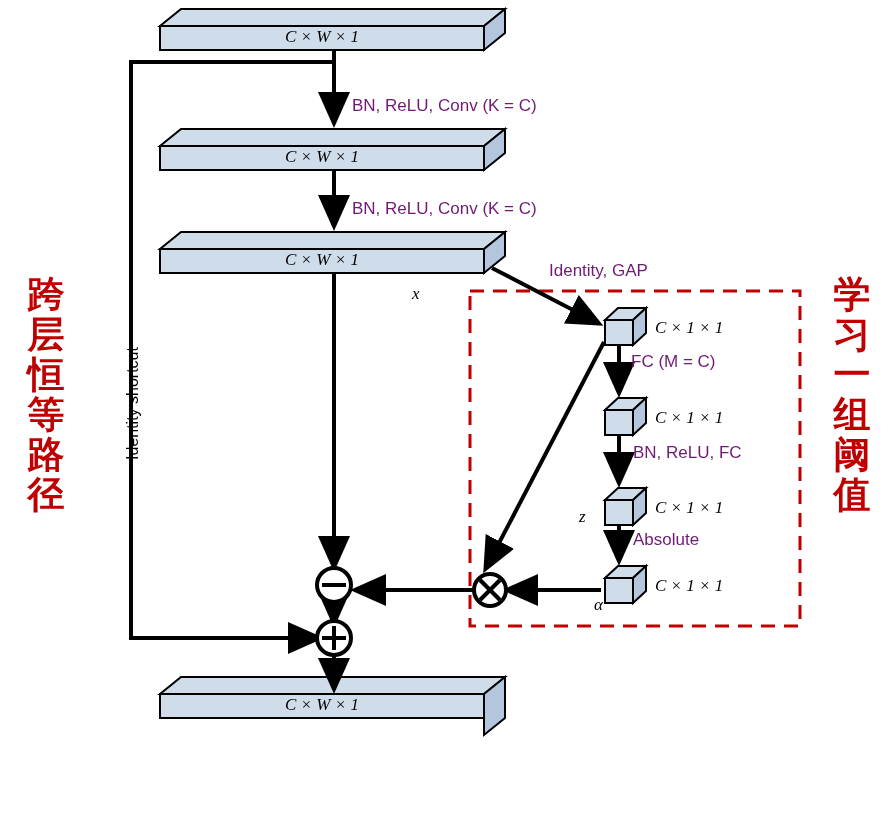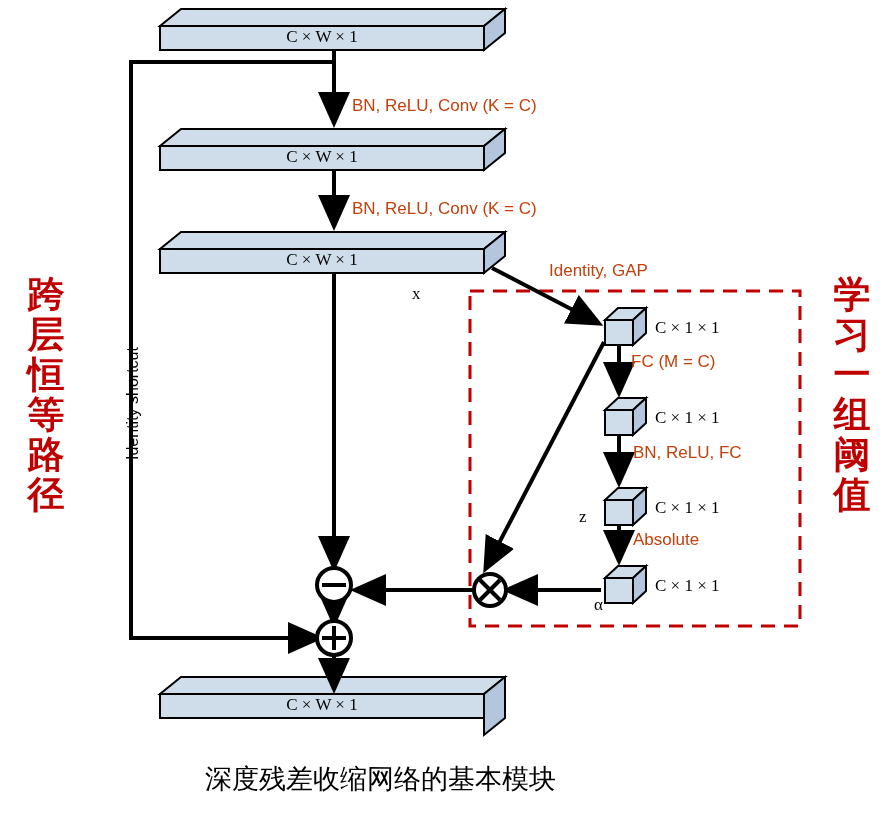--- a/index.html
+++ b/index.html
@@ -21,26 +21,27 @@
     position: absolute;
     left: 0;
     top: 0;
     width: 890px;
     height: 814px;
   }
   .lbl {
     position: absolute;
     font-family: "Liberation Sans", sans-serif;
     font-size: 17px;
-    color: #c2410c;
+    color: #701a75;
     white-space: nowrap;
   }
   .tensor-text {
     position: absolute;
     font-family: "Liberation Serif", serif;
+    font-style: italic;
     font-size: 17px;
     color: #000000;
     white-space: nowrap;
     text-align: center;
   }
   .red-cn {
     position: absolute;
     color: #c00000;
     font-family: "DejaVu Sans", sans-serif;
     font-size: 37px;
@@ -193,15 +194,14 @@
 等
 路
 径</div>
   <div class="red-cn" style="left:828px; top:275px; width:48px;">学
 习
 一
 组
 阈
 值</div>
 
-  <div class="caption" style="left:205px; top:761px;">深度残差收缩网络的基本模块</div>
 
 </div>
 
 </body></html>

